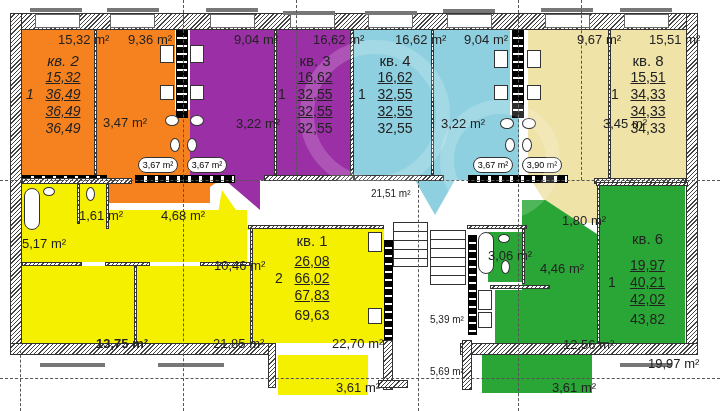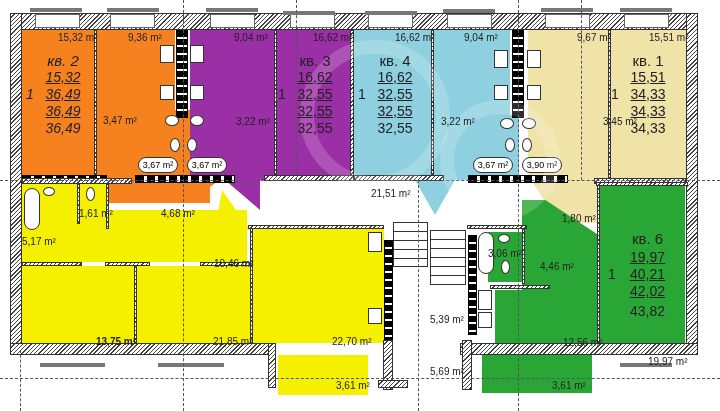--- a/index.html
+++ b/index.html
@@ -2,21 +2,21 @@
 <html><head>
 <meta charset="utf-8">
 <style>
   html,body{margin:0;padding:0;background:#fff;}
   body{width:720px;height:411px;position:relative;overflow:hidden;font-family:"Liberation Sans",sans-serif;}
   .plan{position:absolute;left:0;top:0;width:720px;height:411px;}
   .room{position:absolute;}
   .wall{position:absolute;background:repeating-linear-gradient(135deg,#fff 0 2px,#444 2px 3px);border:1px solid #333;box-sizing:border-box;}
   .win{position:absolute;background:#fff;border:1px solid #666;box-sizing:border-box;}
   .winsill{position:absolute;height:4px;background:#777;}
-  .area{position:absolute;font-size:10px;color:#222;white-space:nowrap;}
+  .area{position:absolute;font-size:13px;color:#222;white-space:nowrap;}
   .apt{position:absolute;text-align:center;color:#222;}
   .apt .t{font-size:15px;}
   .apt .n{font-size:14px;line-height:17px;}
   .apt .u{text-decoration:underline;}
   .apt .r{position:absolute;left:-12px;font-size:14px;}
   .dash{position:absolute;border-left:1px dashed #555;}
   .hdash{position:absolute;border-top:1px dashed #555;}
   .vent{position:absolute;background:repeating-linear-gradient(180deg,#000 0 6px,#fff 6px 8px);border:1px solid #000;box-sizing:border-box;}
   .hvent{position:absolute;background:repeating-linear-gradient(90deg,#000 0 8px,#fff 8px 11px);border:1px solid #000;box-sizing:border-box;}
   .bath{position:absolute;border:1px solid #333;border-radius:8px;background:#fff;box-sizing:border-box;font-size:9px;display:flex;align-items:center;justify-content:center;}
@@ -240,32 +240,42 @@
     <div class="t">кв. 4</div>
     <div class="n u">16,62</div>
     <div style="position:relative;">
         <span class="r">1</span>
         <div class="n u">32,55</div>
       </div>
     <div class="n u">32,55</div>
     <div class="n">32,55</div>
   </div>
   <div class="apt" style="left:623px;top:52px;width:50px;">
-    <div class="t">кв. 1</div>
+    <div class="t">кв. 8</div>
     <div class="n u">15,51</div>
     <div style="position:relative;">
         <span class="r">1</span>
         <div class="n u">34,33</div>
       </div>
     <div class="n u">34,33</div>
     <div class="n">34,33</div>
   </div>
+  <div class="apt" style="left:287px;top:232px;width:50px;">
+    <div class="t">кв. 1</div>
+    <div class="n u" style="margin-top:4px;">26,08</div>
+    <div style="position:relative;">
+        <span class="r">2</span>
+        <div class="n u">66,02</div>
+      </div>
+    <div class="n u">67,83</div>
+    <div class="n" style="margin-top:3px;">69,63</div>
+  </div>
   <div class="apt" style="left:620px;top:230px;width:55px;">
     <div class="t">кв. 6</div>
-    <div class="n u" style="margin-top:2px;">19,97</div>
+    <div class="n u" style="margin-top:10px;">19,97</div>
     <div style="position:relative;">
         <span class="r">1</span>
         <div class="n u">40,21</div>
       </div>
     <div class="n u">42,02</div>
     <div class="n" style="margin-top:3px;">43,82</div>
   </div>
 </div>
 
 </body></html>

